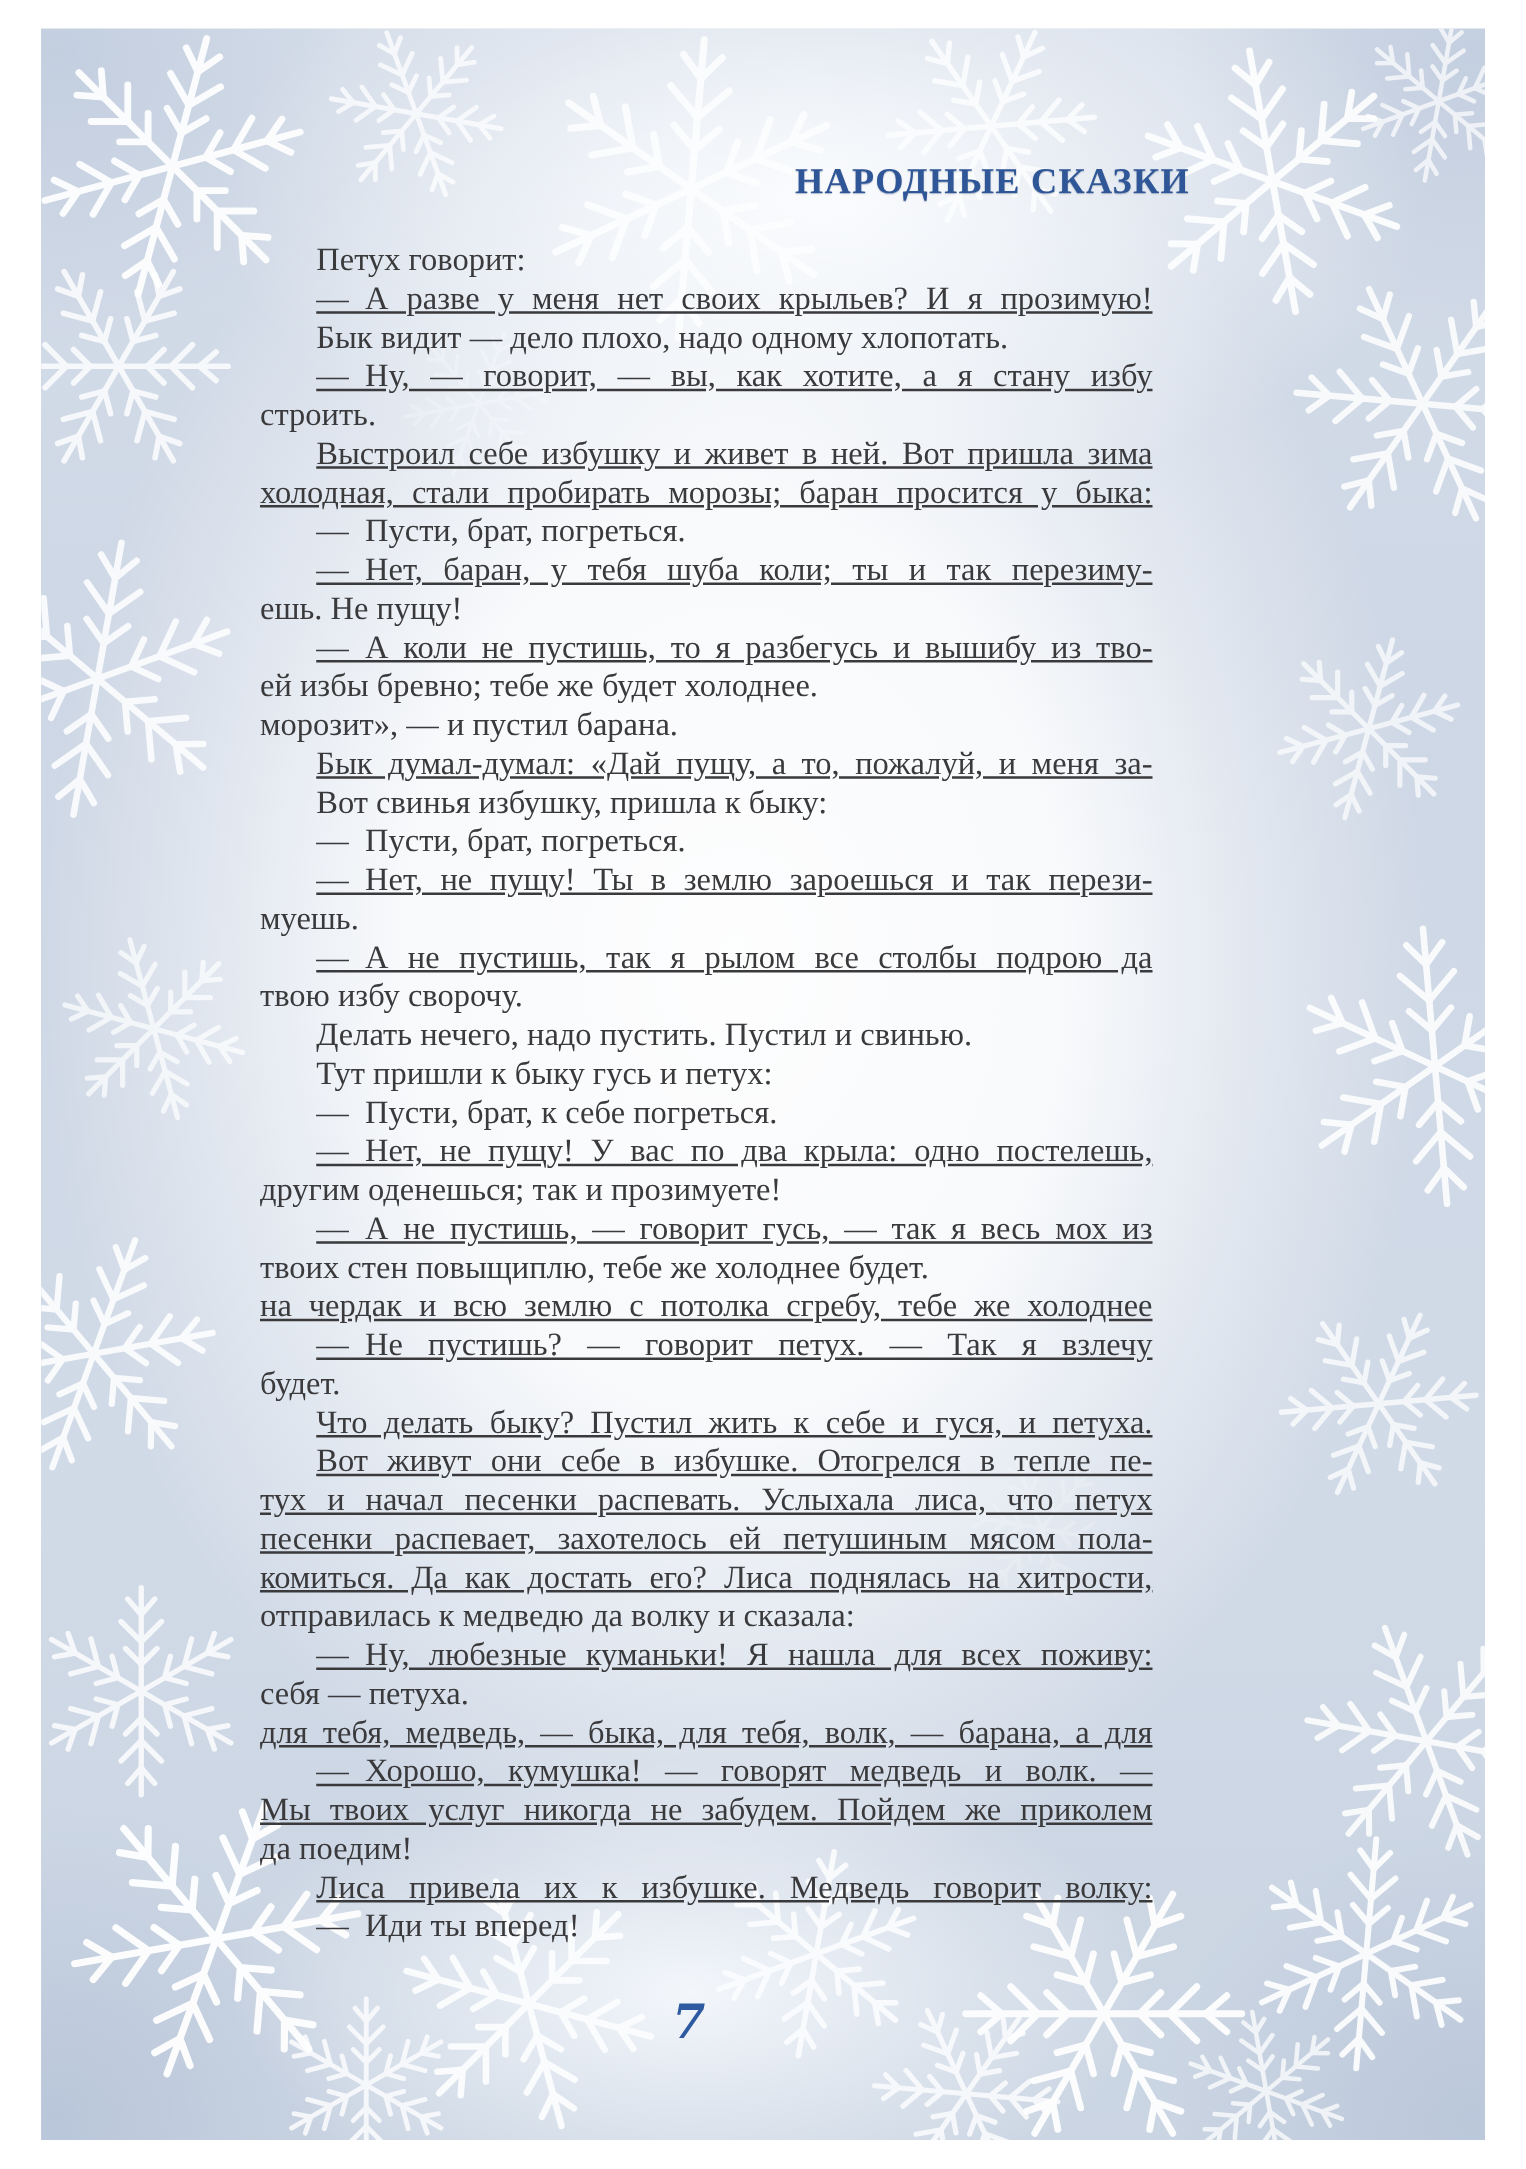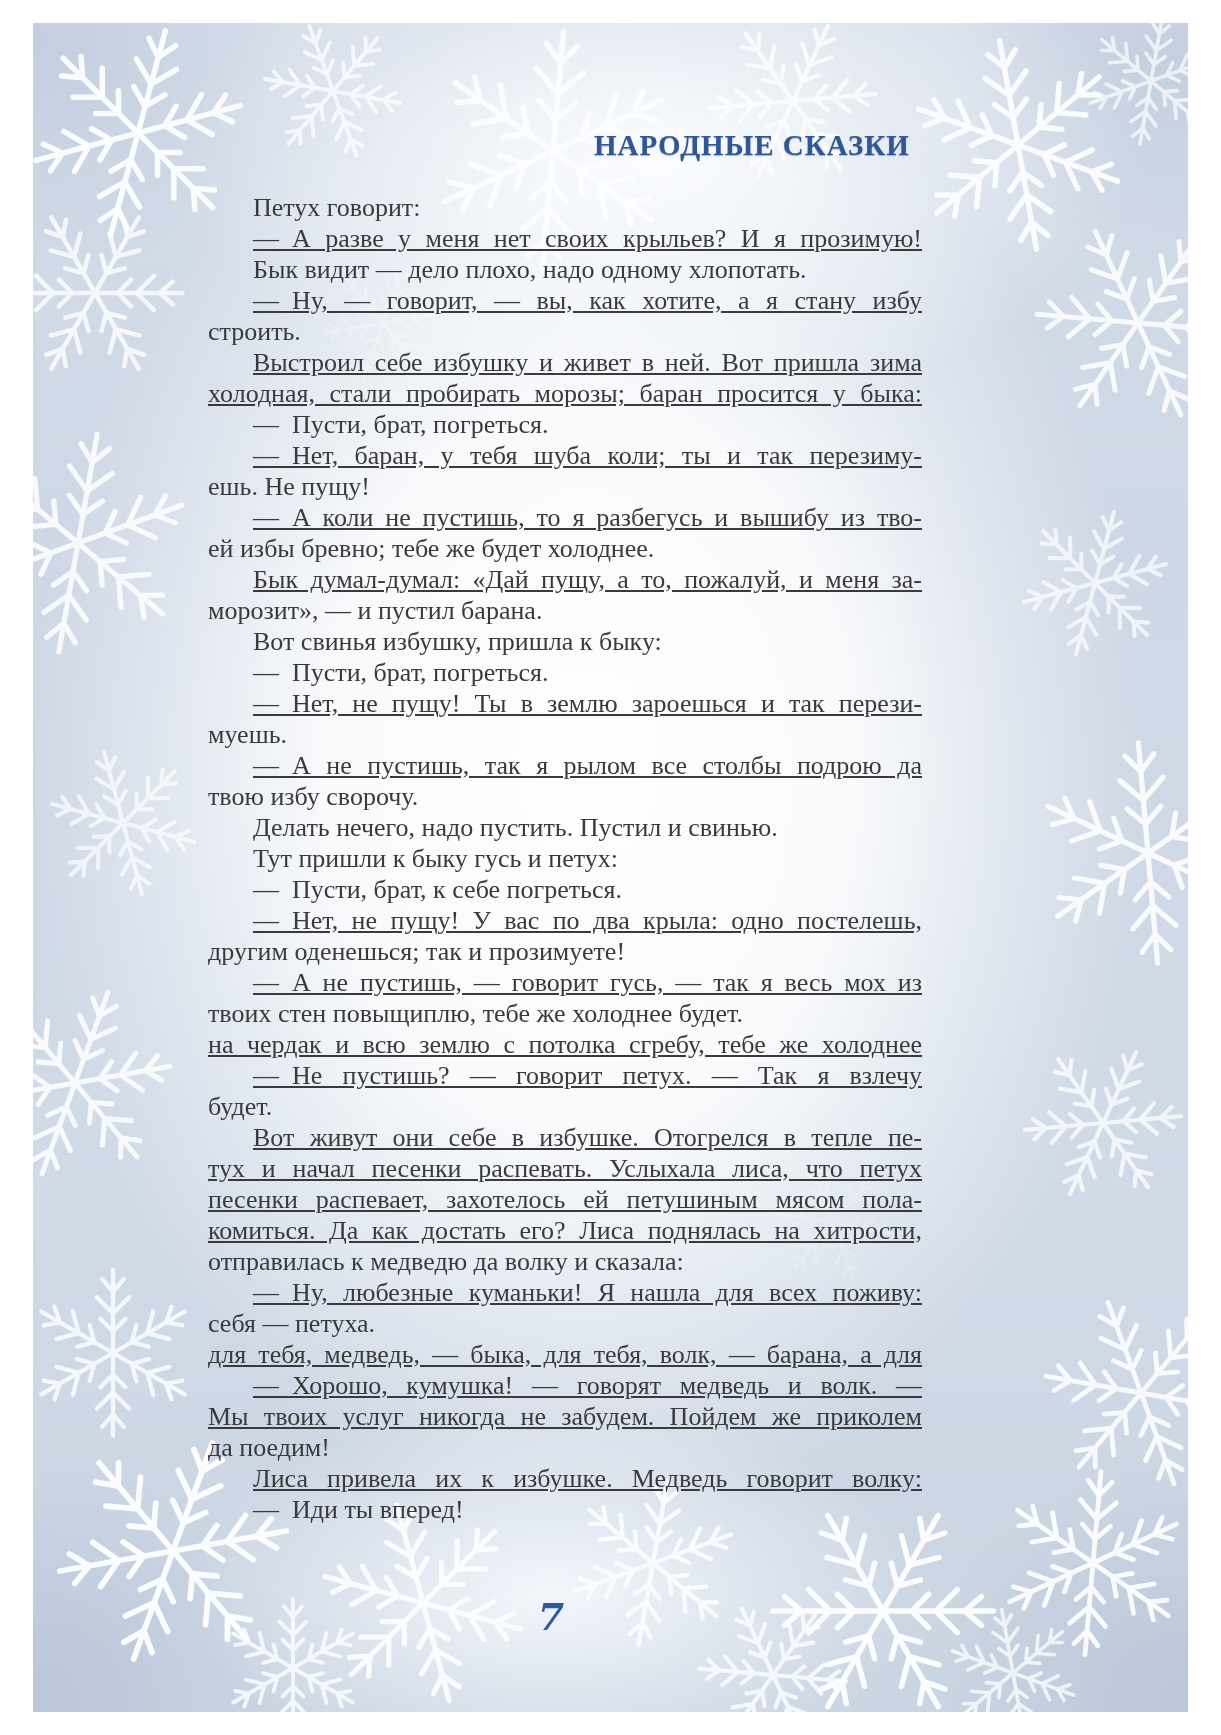--- a/index.html
+++ b/index.html
@@ -13,21 +13,21 @@
           radial-gradient(circle 360px at 1% 99%, rgba(150,168,198,.45), rgba(150,168,198,0) 70%),
           radial-gradient(circle 360px at 99% 99%, rgba(150,168,198,.42), rgba(150,168,198,0) 70%),
           linear-gradient(180deg,#cdd7e5 0%,#c6d1e1 30%,#c9d4e3 70%,#c2cede 100%);}
   .frost{position:absolute;left:0;top:0;}
   .fog{position:absolute;left:0;top:0;width:1155px;height:1689px;pointer-events:none;
        background-image:
          radial-gradient(ellipse 48% 45% at 48% 44%, rgba(255,255,255,.97) 0%, rgba(255,255,255,.86) 48%, rgba(253,254,255,.42) 74%, rgba(250,252,255,0) 100%),
          radial-gradient(ellipse 42% 15% at 54% 8%, rgba(252,253,255,.92) 0%, rgba(252,253,255,0) 100%),
          radial-gradient(ellipse 32% 11% at 45% 93%, rgba(250,252,255,.85) 0%, rgba(250,252,255,0) 100%),
          linear-gradient(rgba(255,255,255,.14), rgba(255,255,255,.14));}
-  .running-header{position:absolute;left:561px;top:106px;width:400px;
+  .running-header{position:absolute;left:561px;top:106px;width:400px;text-align:center;
        font-size:29px;font-weight:bold;letter-spacing:1px;color:#2f5697;
        text-shadow:0 1px 1px rgba(25,50,95,.35);white-space:nowrap;}
   .text-col{position:absolute;left:147px;top:169px;width:742px;color:#3a3a3c;}
   .line{height:31px;line-height:31px;font-size:26px;white-space:nowrap;margin-left:28px;}
   .line.j{text-align:justify;text-align-last:justify;text-justify:inter-word;text-decoration:underline;}
   .line.ind{padding-left:45px;}
   .page-number{position:absolute;left:147px;top:1572px;width:742px;text-align:center;
        font-size:38px;line-height:44px;font-style:italic;font-weight:bold;color:#2d5aa0;
        font-family:"DejaVu Serif","Liberation Serif",serif;}
 </style>
@@ -99,38 +99,39 @@
         <div class="line ind">Бык видит — дело плохо, надо одному хлопотать.</div>
         <div class="line j ind">— Ну, — говорит, — вы, как хотите, а я стану избу</div>
         <div class="line">строить.</div>
         <div class="line j ind">Выстроил себе избушку и живет в ней. Вот пришла зима</div>
         <div class="line j">холодная, стали пробирать морозы; баран просится у быка:</div>
         <div class="line ind">— Пусти, брат, погреться.</div>
         <div class="line j ind">— Нет, баран, у тебя шуба коли; ты и так перезиму-</div>
         <div class="line">ешь. Не пущу!</div>
         <div class="line j ind">— А коли не пустишь, то я разбегусь и вышибу из тво-</div>
         <div class="line">ей избы бревно; тебе же будет холоднее.</div>
+        <div class="line">морозит», — и пустил барана.</div>
         <div class="line j ind">Бык думал-думал: «Дай пущу, а то, пожалуй, и меня за-</div>
-        <div class="line">морозит», — и пустил барана.</div>
         <div class="line ind">Вот свинья избушку, пришла к быку:</div>
         <div class="line ind">— Пусти, брат, погреться.</div>
         <div class="line j ind">— Нет, не пущу! Ты в землю зароешься и так перези-</div>
         <div class="line">муешь.</div>
         <div class="line j ind">— А не пустишь, так я рылом все столбы подрою да</div>
         <div class="line">твою избу сворочу.</div>
         <div class="line ind">Делать нечего, надо пустить. Пустил и свинью.</div>
         <div class="line ind">Тут пришли к быку гусь и петух:</div>
         <div class="line ind">— Пусти, брат, к себе погреться.</div>
         <div class="line j ind">— Нет, не пущу! У вас по два крыла: одно постелешь,</div>
         <div class="line">другим оденешься; так и прозимуете!</div>
         <div class="line j ind">— А не пустишь, — говорит гусь, — так я весь мох из</div>
         <div class="line">твоих стен повыщиплю, тебе же холоднее будет.</div>
         <div class="line j">на чердак и всю землю с потолка сгребу, тебе же холоднее</div>
         <div class="line j ind">— Не пустишь? — говорит петух. — Так я взлечу</div>
         <div class="line">будет.</div>
+        <div class="line j ind">Что делать быку? Пустил жить к себе и гуся, и петуха.</div>
         <div class="line j ind">Вот живут они себе в избушке. Отогрелся в тепле пе-</div>
         <div class="line j">тух и начал песенки распевать. Услыхала лиса, что петух</div>
         <div class="line j">песенки распевает, захотелось ей петушиным мясом пола-</div>
         <div class="line j">комиться. Да как достать его? Лиса поднялась на хитрости,</div>
         <div class="line">отправилась к медведю да волку и сказала:</div>
         <div class="line j ind">— Ну, любезные куманьки! Я нашла для всех поживу:</div>
         <div class="line">себя — петуха.</div>
         <div class="line j">для тебя, медведь, — быка, для тебя, волк, — барана, а для</div>
         <div class="line j ind">— Хорошо, кумушка! — говорят медведь и волк. —</div>
         <div class="line j">Мы твоих услуг никогда не забудем. Пойдем же приколем</div>

